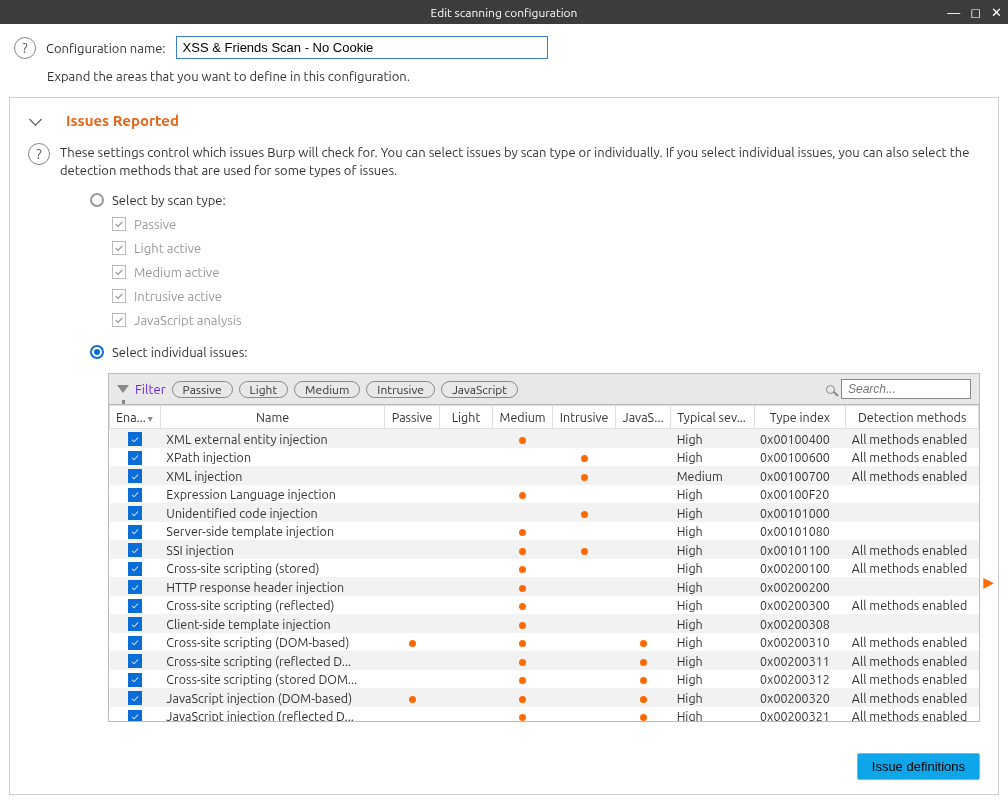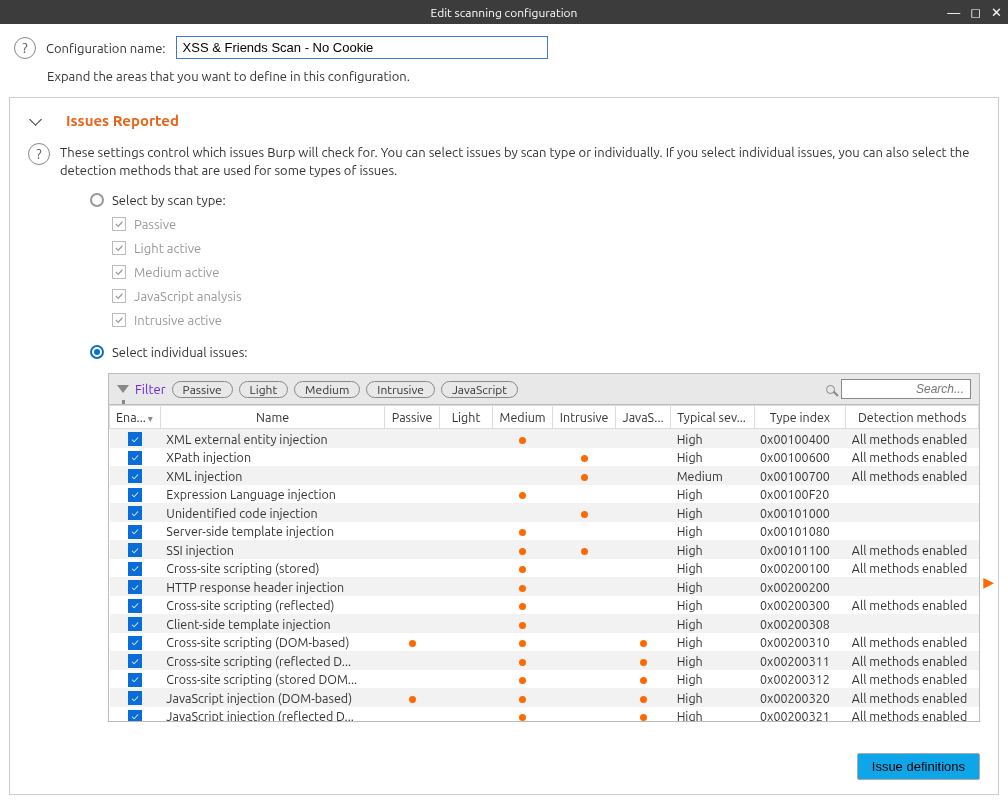--- a/index.html
+++ b/index.html
@@ -25,21 +25,21 @@
 .radio.selected::after { content: ''; width: 6px; height: 6px; background: #0a6cd6; border-radius: 50%; }
 .checkbox-sub { margin-left: 22px; margin-top: -4px; }
 .checkbox-item { display: flex; align-items: center; gap: 8px; margin-bottom: 10px; }
 .checkbox { width: 14px; height: 14px; border: 1.5px solid #bbb; background: #fff; display: flex; align-items: center; justify-content: center; }
 .checkbox.checked::after { content: '✓'; color: #999; font-size: 11px; font-weight: bold; }
 .checkbox-item.disabled { color: #999; }
 .filter-bar { margin-left: 48px; margin-top: 12px; border: 1px solid #bbb; background: #e8e8e8; padding: 5px 8px; display: flex; align-items: center; gap: 6px; }
 .filter-label { color: #6d28d9; }
 .filter-pill { border: 1px solid #888; border-radius: 10px; padding: 1px 10px; font-size: 12px; background: #e8e8e8; cursor: pointer; }
 .filter-spacer { flex: 1; }
-.search-input { border: 1px solid #888; padding: 2px 6px; width: 130px; font-style: italic; color: #888; font-size: 12px; text-align: right; }
+.search-input { border: 1px solid #888; padding: 2px 6px; width: 130px; font-style: italic; color: #888; font-size: 12px; }
 .table-wrap { margin-left: 48px; border: 1px solid #bbb; margin-top: -1px; height: 318px; overflow: hidden; position: relative; }
 .table-scroll { height: 100%; overflow-y: scroll; }
 .table-scroll::-webkit-scrollbar { width: 12px; }
 .table-scroll::-webkit-scrollbar-track { background: #f0f0f0; }
 .table-scroll::-webkit-scrollbar-thumb { background: #c8c8c8; }
 table { width: 100%; border-collapse: collapse; font-size: 12.5px; }
 thead th { background: #fff; border: 1px solid #ddd; padding: 4px 6px; text-align: left; font-weight: normal; position: sticky; top: 0; white-space: nowrap; overflow: hidden; text-overflow: ellipsis; }
 tbody tr:nth-child(odd) { background: #f2f2f2; }
 tbody tr:nth-child(even) { background: #fff; }
 tbody td { padding: 1.5px 6px; white-space: nowrap; overflow: hidden; text-overflow: ellipsis; }
@@ -105,25 +105,25 @@
           <div class="checkbox-item disabled">
             <div class="checkbox checked"></div>
             <span>Light active</span>
           </div>
           <div class="checkbox-item disabled">
             <div class="checkbox checked"></div>
             <span>Medium active</span>
           </div>
           <div class="checkbox-item disabled">
             <div class="checkbox checked"></div>
+            <span>Intrusive active</span>
+          </div>
+          <div class="checkbox-item disabled">
+            <div class="checkbox checked"></div>
             <span>JavaScript analysis</span>
-          </div>
-          <div class="checkbox-item disabled">
-            <div class="checkbox checked"></div>
-            <span>Intrusive active</span>
           </div>
         </div>
 
         <div class="radio-item" style="margin-top:18px">
           <div class="radio selected"></div>
           <span>Select individual issues:</span>
         </div>
       </div>
 
       <div class="filter-bar">

